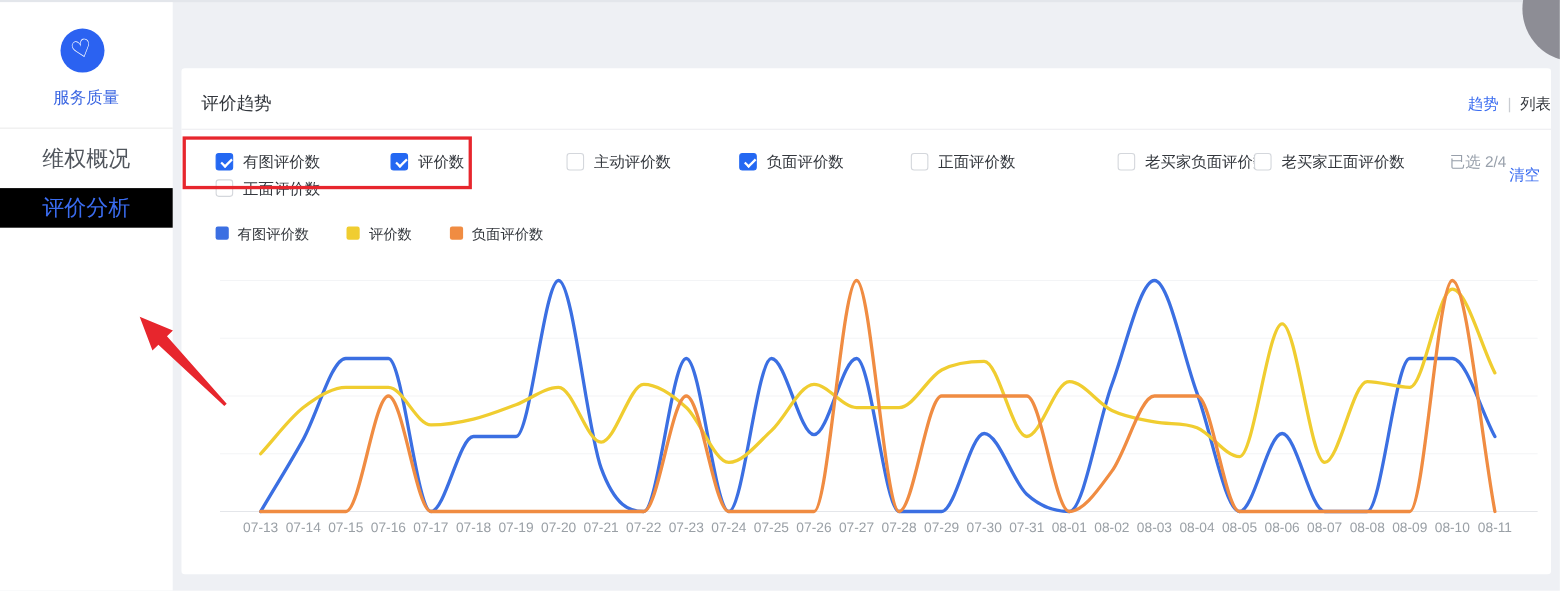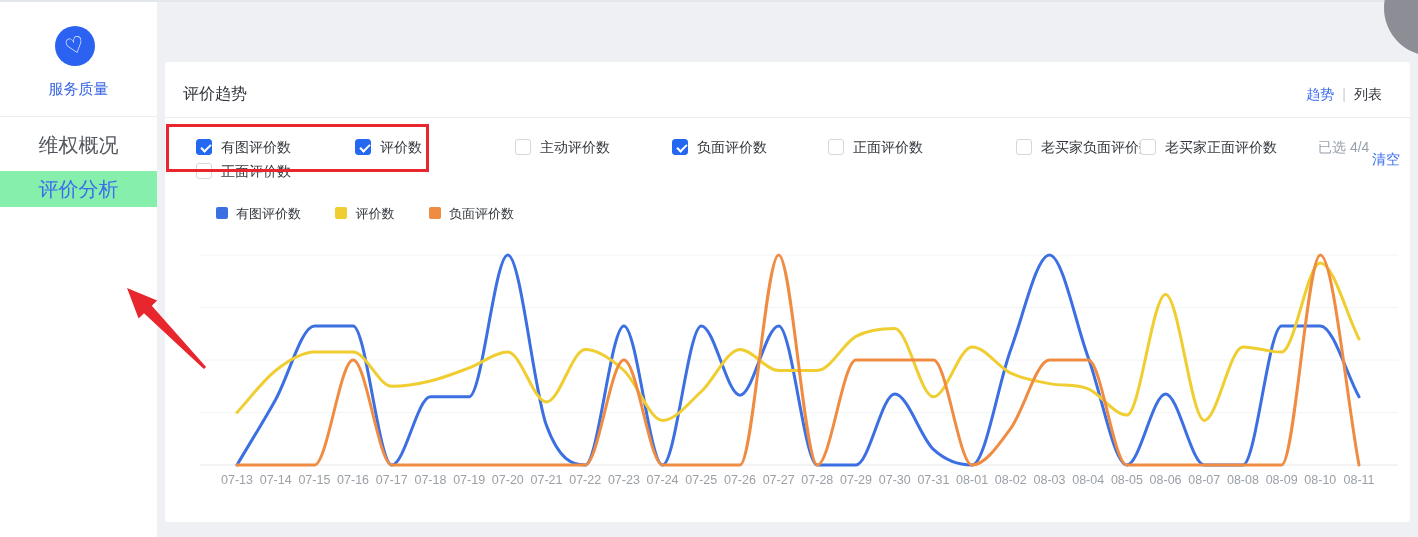--- a/index.html
+++ b/index.html
@@ -9,39 +9,39 @@
 
   
   .sidebar{position:absolute;left:0;top:2px;width:157px;height:535px;background:#ffffff;}
   .side-icon-wrap{position:absolute;left:55px;top:24px;width:40px;height:40px;border-radius:50%;
     background:#2b62f1;display:flex;align-items:center;justify-content:center;}
   .side-icon-heart{color:#fff;font-size:22px;line-height:22px;transform:rotate(-18deg);font-family:"DejaVu Sans",sans-serif;}
   .side-title{position:absolute;left:0;top:78px;width:157px;text-align:center;font-size:15px;color:#3b66e2;}
   .side-divider{position:absolute;left:0;top:114px;width:157px;height:1px;background:#ececec;}
   .side-menu{position:absolute;left:0;top:125px;width:157px;}
   .side-item{height:36px;line-height:36px;text-align:center;font-size:20px;color:#51565d;margin-bottom:8px;cursor:pointer;}
-  .side-item.active{background:#86efac;color:#3a6cf0;}
+  .side-item.active{background:#000000;color:#3a6cf0;}
 
   
   .topbar{position:absolute;left:165px;top:2px;width:1253px;height:55px;background:#ffffff;}
   .tb-item{position:absolute;top:25px;font-size:14px;color:#34383e;white-space:nowrap;cursor:pointer;}
   .tb-date{left:420px;}
   .tb-cat{left:673px;}
   .tb-brand{left:773px;}
   .chev{display:inline-block;width:8px;height:8px;border-right:1.5px solid #b4b8bf;border-bottom:1.5px solid #b4b8bf;
     transform:rotate(45deg) translateY(-3px);margin-left:8px;}
 
   
   .float-circle{position:absolute;left:1384px;top:-40px;width:96px;height:96px;border-radius:50%;
     background:#8d8d95;z-index:60;cursor:pointer;}
 
   
   .panel{position:absolute;left:165px;top:62px;width:1245px;height:460px;background:#ffffff;border-radius:3px;}
   .panel-title{position:absolute;left:18px;top:22px;font-size:16px;color:#33373d;}
-  .view-toggle{position:absolute;right:28px;top:24px;font-size:14px;}
+  .view-toggle{position:absolute;right:0;top:24px;font-size:14px;}
   .vt-trend{color:#3a6cf0;cursor:pointer;}
   .vt-sep{color:#c9ccd1;margin:0 8px;}
   .vt-list{color:#34383e;cursor:pointer;}
   .panel-divider{position:absolute;left:0;top:55px;width:1245px;height:1px;background:#ededf0;}
 
   
   .filter-item{position:absolute;height:16px;line-height:16px;font-size:14px;color:#34383e;white-space:nowrap;cursor:pointer;}
   .filter-row1{top:77px;}
   .filter-row2{top:101px;}
   .f0{left:31px;} .f1{left:190px;} .f2{left:350px;} .f3{left:507px;}
@@ -49,21 +49,21 @@
   .checkbox{display:inline-block;vertical-align:top;width:16px;height:16px;box-sizing:border-box;
     border:1px solid #d4d7dc;border-radius:3px;background:#fff;position:relative;}
   .checkbox.checked{background:#2468f2;border-color:#2468f2;}
   .checkbox.checked::after{content:"";position:absolute;left:3.5px;top:4px;width:8px;height:4px;
     border-left:2px solid #fff;border-bottom:2px solid #fff;transform:rotate(-45deg);}
   .filter-label{margin-left:9px;}
   .selected-summary{position:absolute;left:1153px;top:77px;font-size:14px;color:#98a0ab;}
   .clear-link{position:absolute;left:1207px;top:89px;font-size:14px;color:#3a6cf0;cursor:pointer;}
 
   
-  .legend{position:absolute;left:31px;top:142px;height:14px;margin-left:20px;}
+  .legend{position:absolute;left:31px;top:142px;height:14px;}
   .legend-item{display:inline-block;margin-right:30px;font-size:13px;color:#34383e;cursor:pointer;}
   .legend-swatch{display:inline-block;width:12px;height:12px;border-radius:2px;vertical-align:-1px;margin-right:8px;background:#ccc;}
 
   
   .chart{position:absolute;left:35px;top:178px;width:1198px;height:258px;}
 
   
   .ann-rect{position:absolute;left:166px;top:124px;width:263px;height:48px;box-sizing:border-box;
     border:3px solid #e7262d;z-index:50;pointer-events:none;}
   .ann-arrow{position:absolute;left:110px;top:278px;width:110px;height:100px;z-index:50;pointer-events:none;}
@@ -115,21 +115,21 @@
       <span class="checkbox"></span><span class="filter-label">老买家负面评价数</span>
     </div>
     <div class="filter-item filter-row1 f6">
       <span class="checkbox"></span><span class="filter-label">老买家正面评价数</span>
     </div>
 
     <div class="filter-item filter-row2 f7">
       <span class="checkbox"></span><span class="filter-label">正面评价数</span>
     </div>
 
-    <div class="selected-summary">已选 4/4</div>
+    <div class="selected-summary">已选 2/4</div>
     <div class="clear-link">清空</div>
 
     <div class="legend">
       <span class="legend-item"><span class="legend-swatch" style="background: rgb(59, 111, 226);"></span><span>有图评价数</span></span>
       <span class="legend-item"><span class="legend-swatch" style="background: rgb(240, 205, 48);"></span><span>评价数</span></span>
       <span class="legend-item"><span class="legend-swatch" style="background: rgb(240, 140, 66);"></span><span>负面评价数</span></span>
     </div>
 
     <svg class="chart" id="chart-svg" viewBox="0 0 1198 258">
         <line x1="0" x2="1198" y1="225" y2="225" stroke="#e4e6ea" stroke-width="1"></line>

